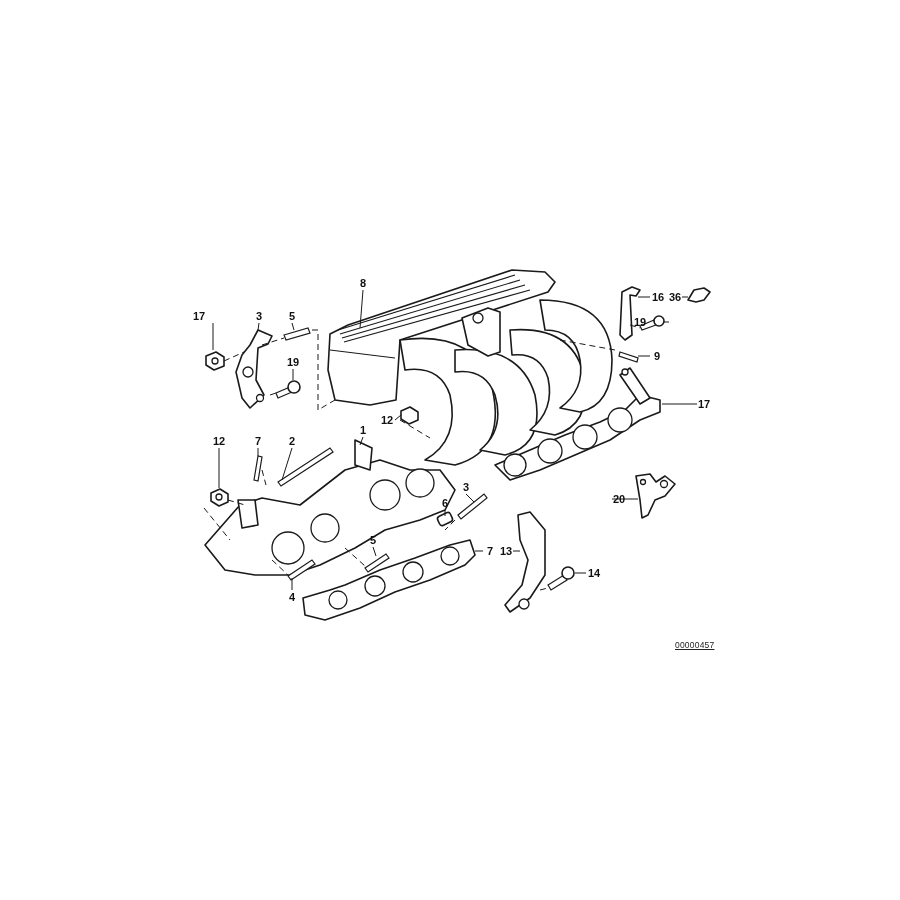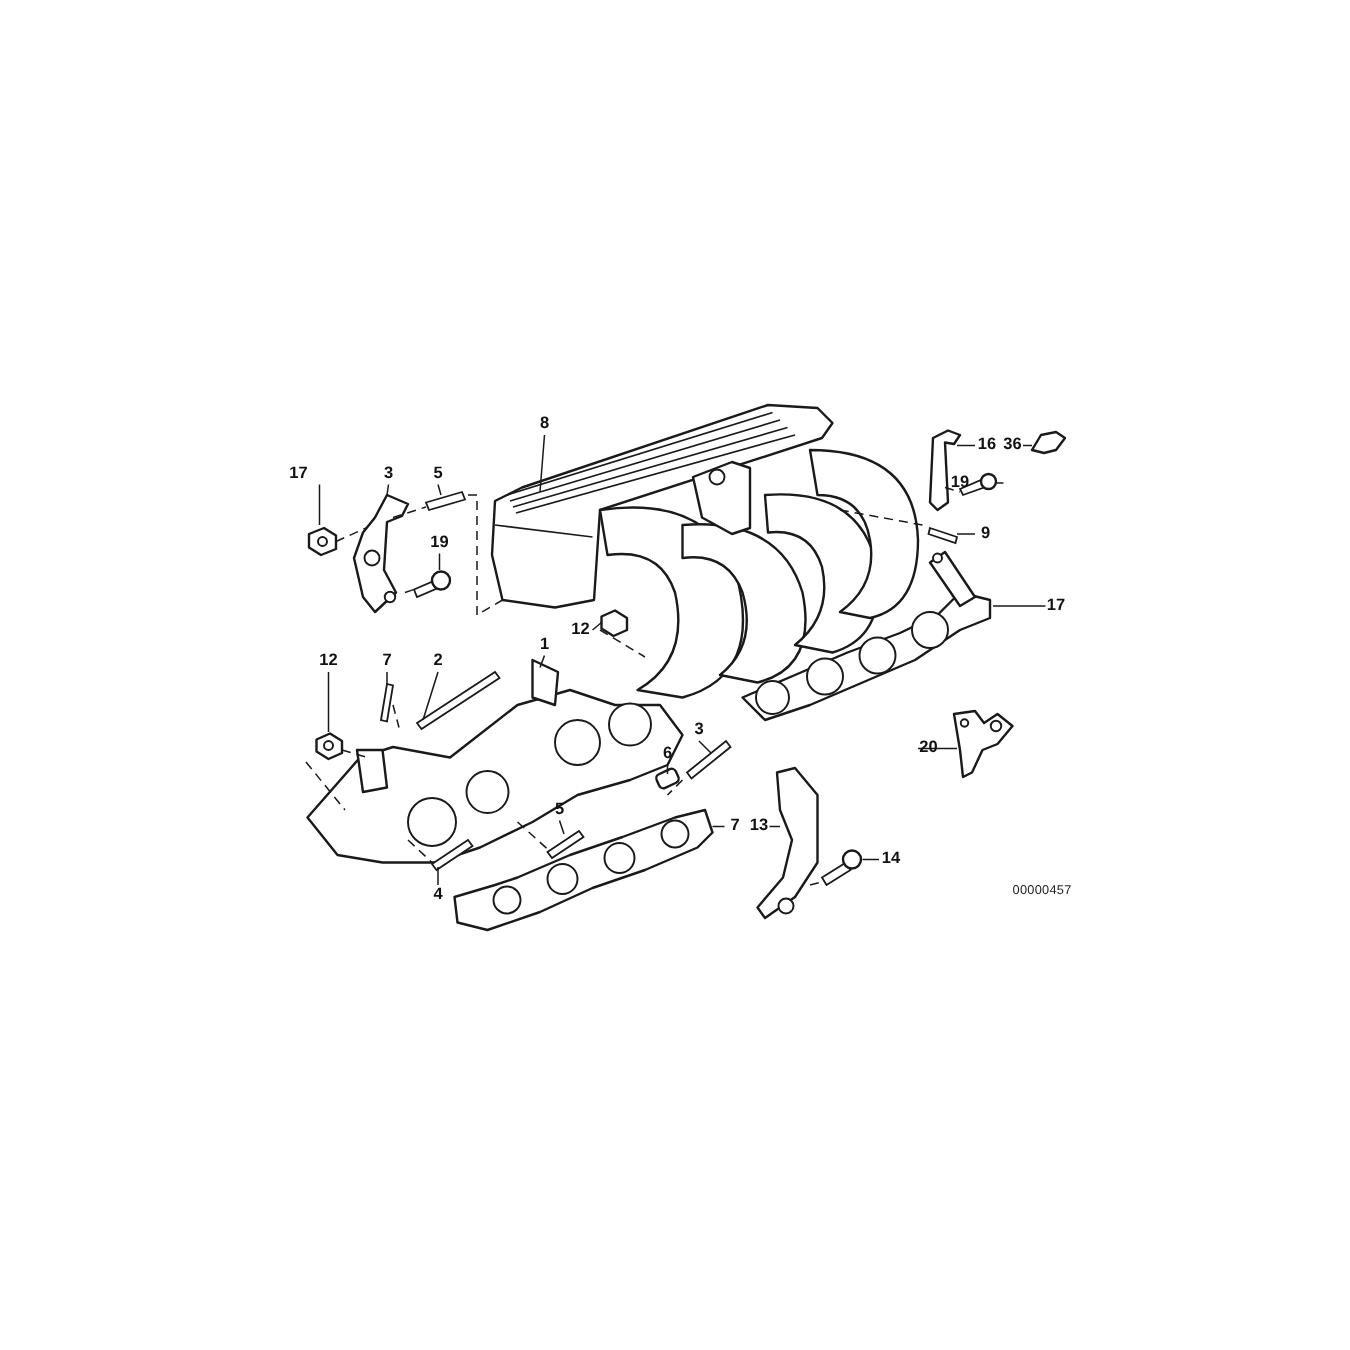--- a/index.html
+++ b/index.html
@@ -5,21 +5,21 @@
   html, body { margin: 0; padding: 0; background: #ffffff; }
   body { width: 900px; height: 900px; position: relative; overflow: hidden; font-family: "Liberation Sans", sans-serif; }
   #diagram { position: absolute; left: 0; top: 0; width: 900px; height: 900px; }
   .part { fill: #ffffff; stroke: #1a1a1a; stroke-width: 1.6; stroke-linejoin: round; stroke-linecap: round; }
   .thin { fill: none; stroke: #1a1a1a; stroke-width: 1.1; }
   .lead { fill: none; stroke: #1a1a1a; stroke-width: 1; }
   .dash { fill: none; stroke: #1a1a1a; stroke-width: 1; stroke-dasharray: 6 4; }
   .hole { fill: #ffffff; stroke: #1a1a1a; stroke-width: 1.3; }
   .stud { fill: #ffffff; stroke: #1a1a1a; stroke-width: 1.2; }
   .callout { position: absolute; font-size: 11px; font-weight: bold; color: #111; line-height: 1; transform: translate(-50%, -50%); white-space: nowrap; cursor: pointer; }
-  .ref { position: absolute; left: 675px; top: 588px; font-size: 8.5px; color: #222; letter-spacing: 0.2px; }
+  .ref { position: absolute; left: 675px; top: 640px; font-size: 8.5px; color: #222; letter-spacing: 0.2px; text-decoration: underline; }
 </style>
 </head>
 <body>
 
 <svg id="diagram" viewBox="0 0 900 900" xmlns="http://www.w3.org/2000/svg">
 
   <g>
     <path class="part" d="M330,334 L348,325 L512,270 L545,272 L555,282 L548,292 L400,340 L396,400 L370,405 L335,400 L328,370 Z"></path>
     <path class="thin" d="M338,330 L515,275"></path>
     <path class="thin" d="M340,334 L520,280"></path>

